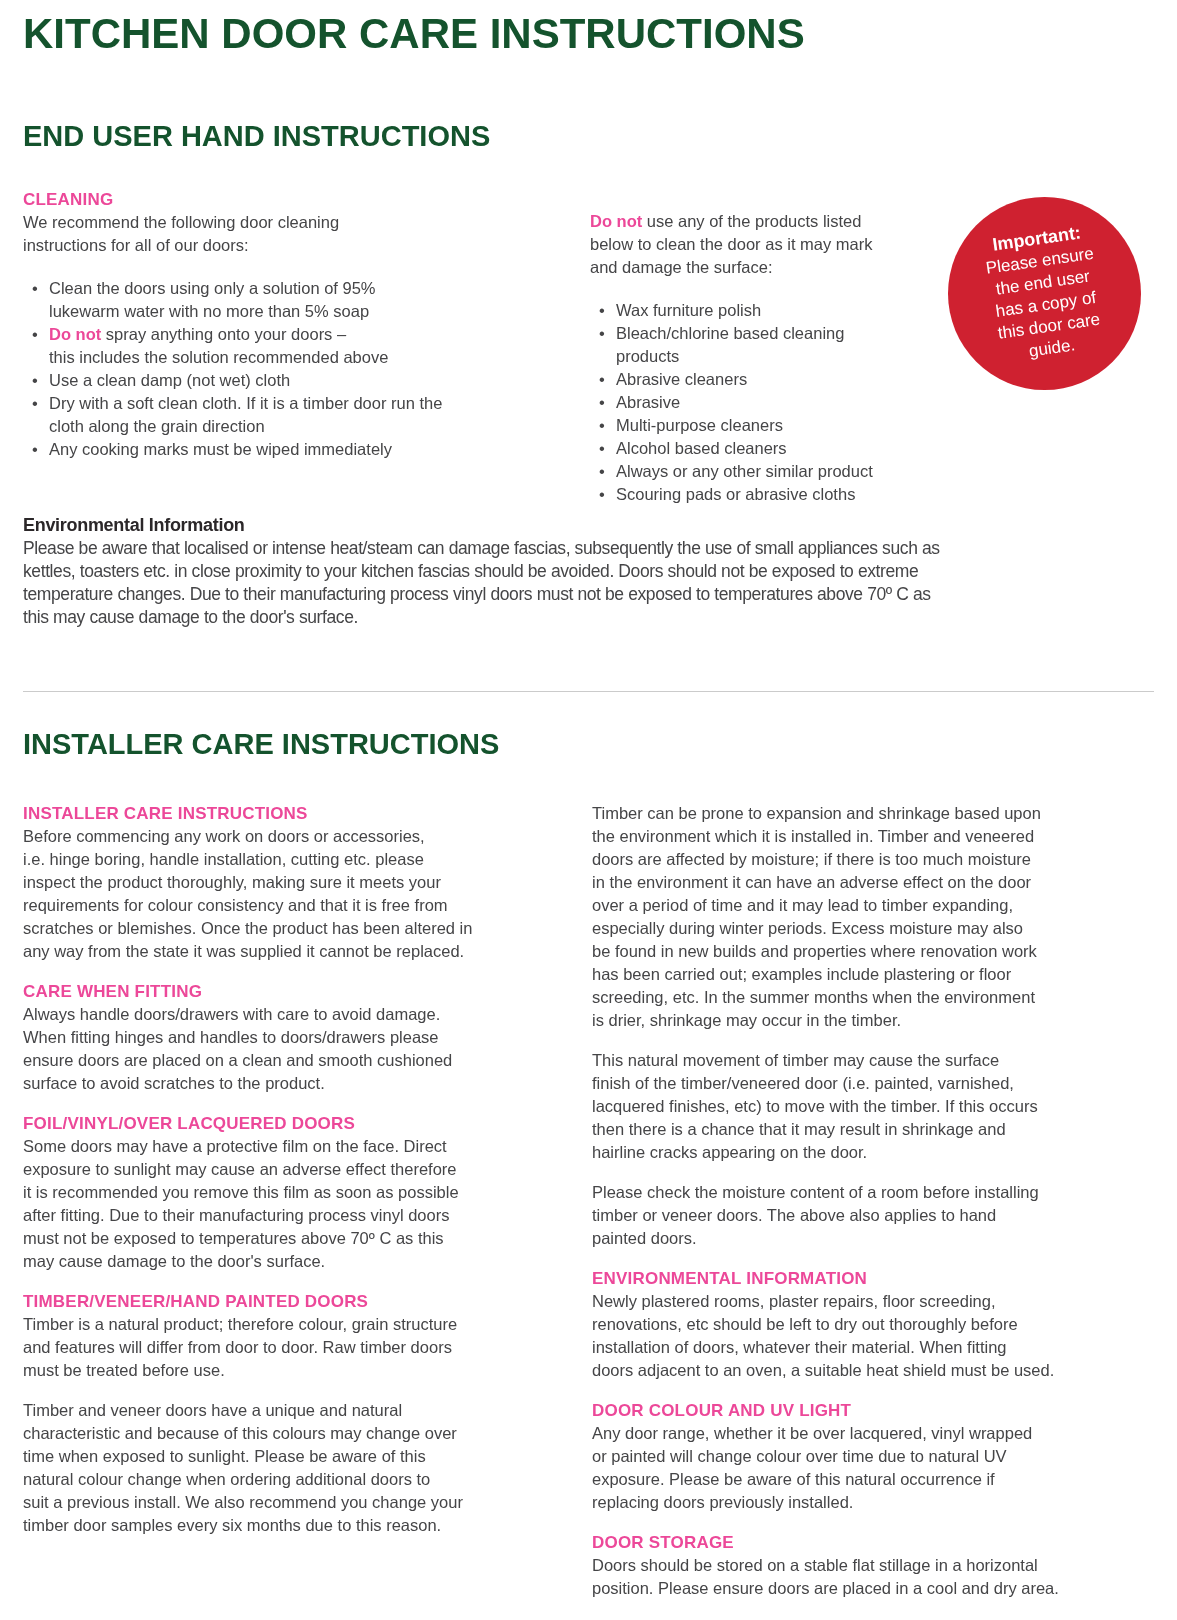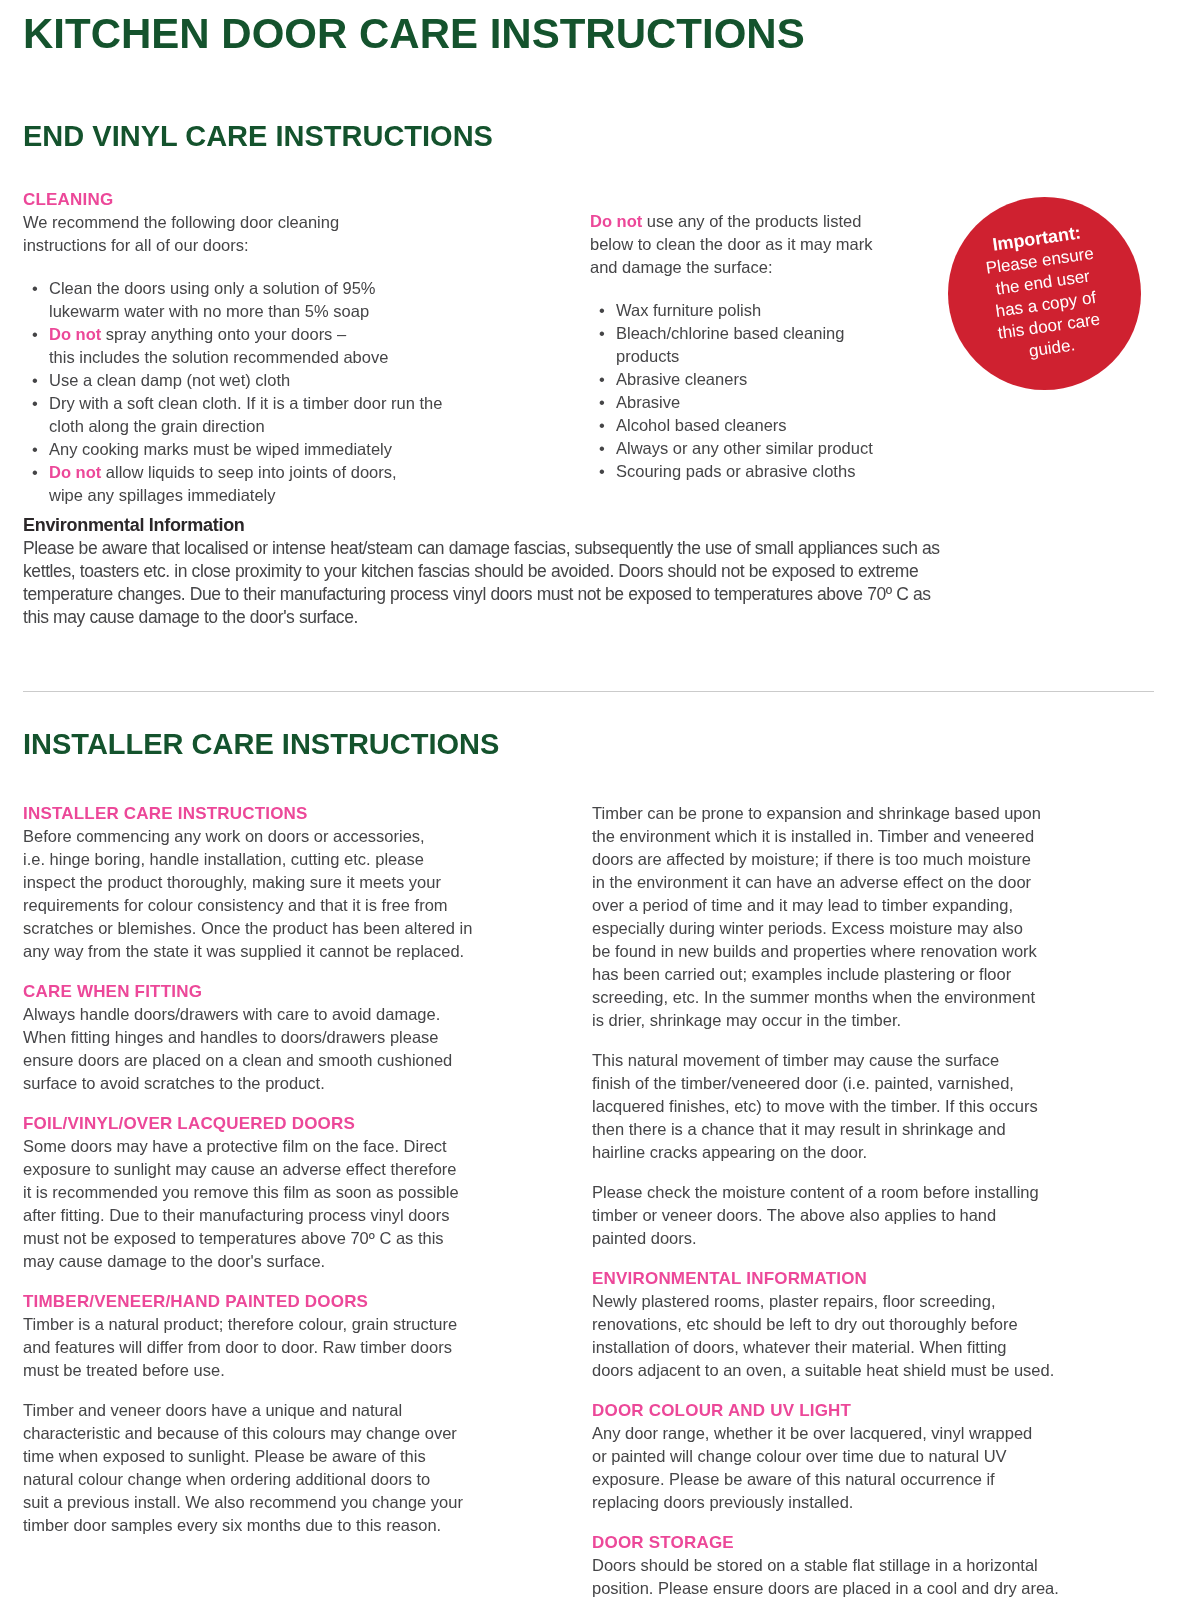--- a/index.html
+++ b/index.html
@@ -68,52 +68,51 @@
   .inst-left{position:absolute;left:23px;top:802px;width:545px;}
   .inst-right{position:absolute;left:592px;top:802px;width:565px;}
 </style>
 </head>
 <body>
 
 <div class="page">
 
   <h1>KITCHEN DOOR CARE INSTRUCTIONS</h1>
 
-  <h2 id="h2-enduser">END VINYL CARE INSTRUCTIONS</h2>
+  <h2 id="h2-enduser">END USER HAND INSTRUCTIONS</h2>
 
   <div class="col-a">
     <h4>CLEANING</h4>
     <p class="pre">We recommend the following door cleaning
 instructions for all of our doors:</p>
     <ul>
 
     <li class="pre"><strong></strong><span>Clean the doors using only a solution of 95%
 lukewarm water with no more than 5% soap</span></li>
         <li class="pre"><strong>Do not</strong><span> spray anything onto your doors –
 this includes the solution recommended above</span></li>
         <li class="pre"><strong></strong><span>Use a clean damp (not wet) cloth</span></li>
         <li class="pre"><strong></strong><span>Dry with a soft clean cloth. If it is a timber door run the
 cloth along the grain direction</span></li>
         <li class="pre"><strong></strong><span>Any cooking marks must be wiped immediately</span></li>
-        <li class="pre"><strong>Do not</strong><span> allow liquids to seep into joints of doors,
-wipe any spillages immediately</span></li>
       </ul>
   </div>
 
   <div class="col-b">
     <p class="pre"><strong>Do not</strong><span> use any of the products listed
 below to clean the door as it may mark
 and damage the surface:</span></p>
     <ul>
 
     <li class="pre">Wax furniture polish</li>
         <li class="pre">Bleach/chlorine based cleaning
 products</li>
         <li class="pre">Abrasive cleaners</li>
         <li class="pre">Abrasive</li>
+        <li class="pre">Multi-purpose cleaners</li>
         <li class="pre">Alcohol based cleaners</li>
         <li class="pre">Always or any other similar product</li>
         <li class="pre">Scouring pads or abrasive cloths</li>
       </ul>
   </div>
 
   <div class="badge" style="background: rgb(207, 33, 48);">
     <div class="badge-inner pre"><strong>Important:</strong><span>
 Please ensure
 the end user

